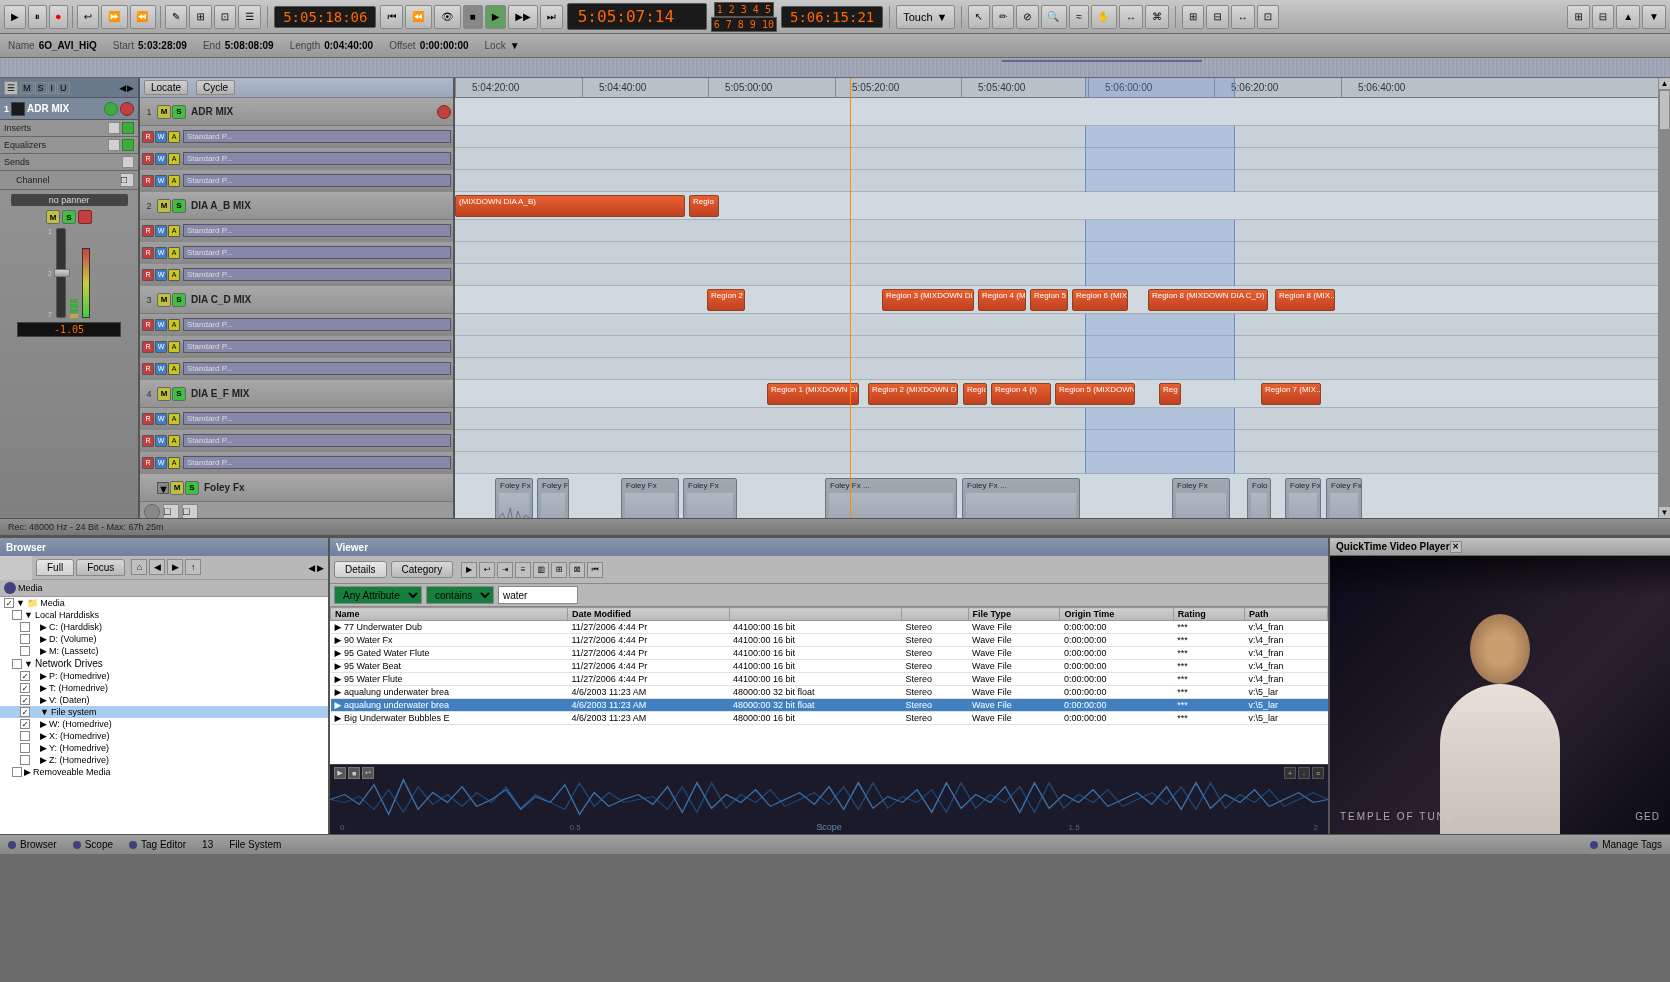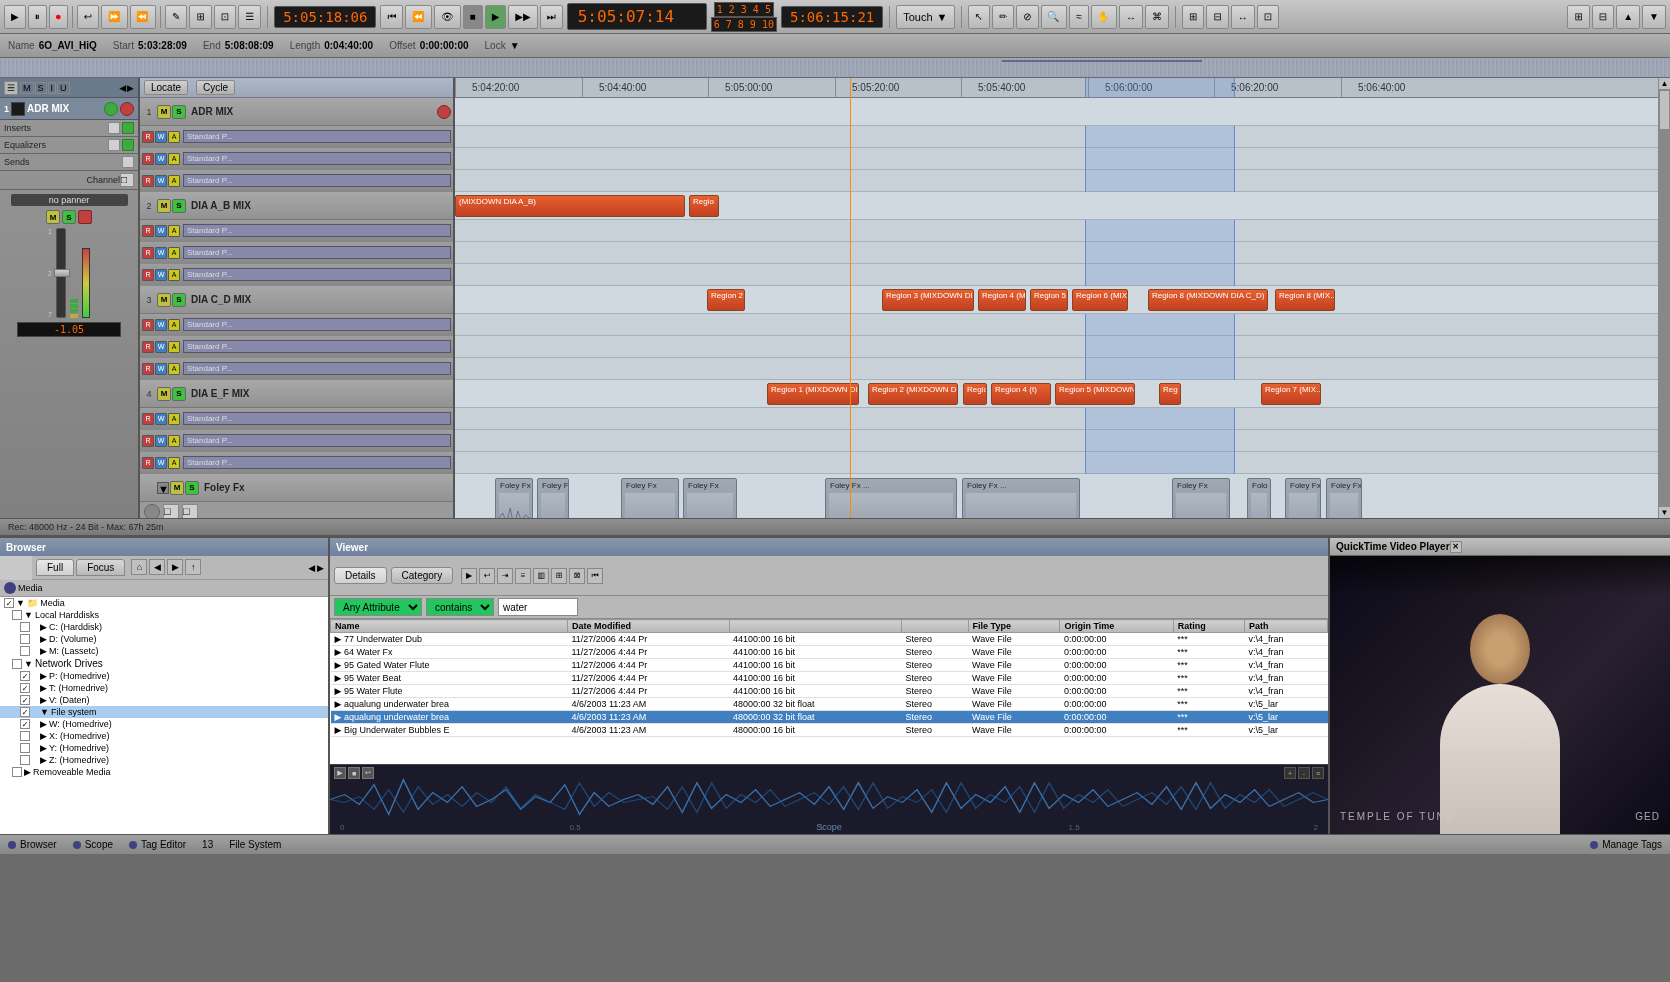--- a/index.html
+++ b/index.html
@@ -237,21 +237,21 @@
     }
 
     #viewer-panel {
       flex: 1;
       background: #c8c8c8;
       display: flex;
       flex-direction: column;
       border-right: 2px solid #555;
     }
     .viewer-toolbar {
-      height: 40px;
+      height: 28px;
       background: #b8b8b8;
       border-bottom: 1px solid #888;
       display: flex; align-items: center; padding: 0 4px; gap: 4px;
     }
     .viewer-tab {
       background: linear-gradient(to bottom, #d8d8d8, #b8b8b8);
       border: 1px solid #888;
       border-radius: 3px;
       padding: 2px 10px;
       font-size: 10px;
@@ -260,21 +260,21 @@
     .viewer-tab.active {
       background: linear-gradient(to bottom, #e8e8e8, #d0d0d0);
     }
     .search-bar {
       display: flex; align-items: center; gap: 4px;
       padding: 2px 4px;
       background: #b8b8b8;
       border-bottom: 1px solid #888;
     }
     .search-dropdown {
-      background: #22c55e;
+      background: #15803d;
       border: 1px solid #888;
       padding: 1px 4px;
       font-size: 10px;
       height: 18px;
     }
     .search-input {
       background: #fff;
       border: 1px solid #888;
       padding: 1px 4px;
       font-size: 10px;
@@ -545,21 +545,21 @@
     <div style="padding:2px 4px;border-bottom:1px solid #666;">
       <div style="display:flex;justify-content:space-between;align-items:center;">
         <span style="font-size:9px;color:#222;">Sends</span>
         <div style="display:flex;gap:2px;">
           <div style="width:12px;height:12px;background:#d0d0d0;border:1px solid #888;cursor:pointer;"></div>
         </div>
       </div>
     </div>
 
     <div style="padding:2px 4px;border-bottom:1px solid #666;">
-      <div style="display:flex;justify-content:flex-end;align-items:center;margin-left:12px;">
+      <div style="display:flex;justify-content:space-between;align-items:center;margin-left:12px;">
         <span style="font-size:9px;color:#222;">Channel</span>
         <div style="width:14px;height:14px;background:#d0d0d0;border:1px solid #888;cursor:pointer;">□</div>
       </div>
     </div>
 
     <div style="flex:1;display:flex;flex-direction:column;align-items:center;padding:4px;gap:4px;">
       <div style="font-size:9px;color:#ddd;background:#444;padding:1px 4px;border-radius:2px;width:90%;text-align:center;">no panner</div>
       <div style="display:flex;gap:2px;align-items:center;">
         <div class="t-btn m">M</div>
         <div class="t-btn s">S</div>
@@ -1011,21 +1011,21 @@
       <td>▶ 77 Underwater Dub</td>
       <td>11/27/2006 4:44 Pr</td>
       <td>44100:00 16 bit</td>
       <td>Stereo</td>
       <td>Wave File</td>
       <td>0:00:00:00</td>
       <td>***</td>
       <td>v:\4_fran</td>
     </tr>
             <tr>
-      <td>▶ 64 Water Fx</td>
+      <td>▶ 90 Water Fx</td>
       <td>11/27/2006 4:44 Pr</td>
       <td>44100:00 16 bit</td>
       <td>Stereo</td>
       <td>Wave File</td>
       <td>0:00:00:00</td>
       <td>***</td>
       <td>v:\4_fran</td>
     </tr>
             <tr>
       <td>▶ 95 Gated Water Flute</td>

